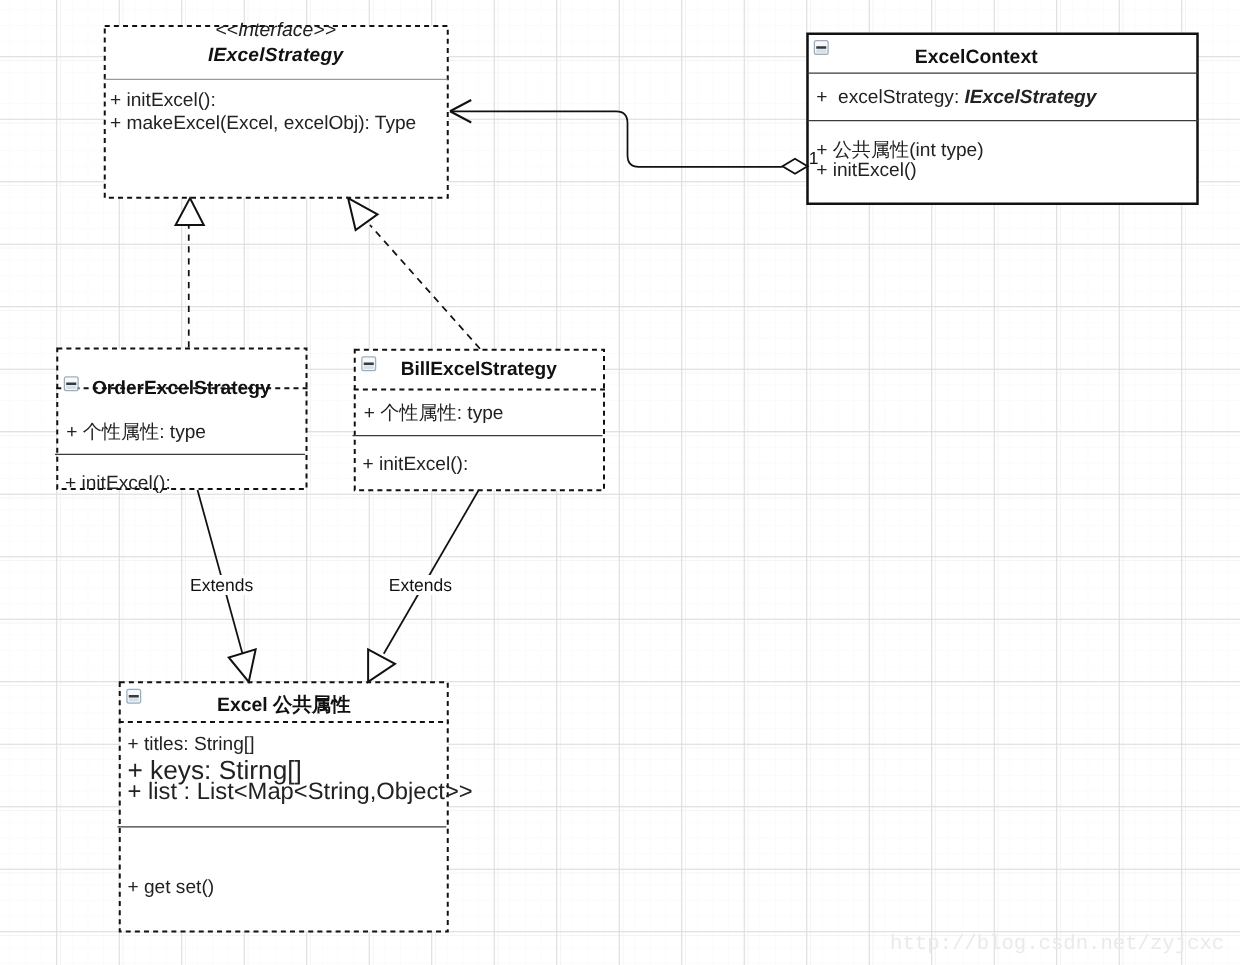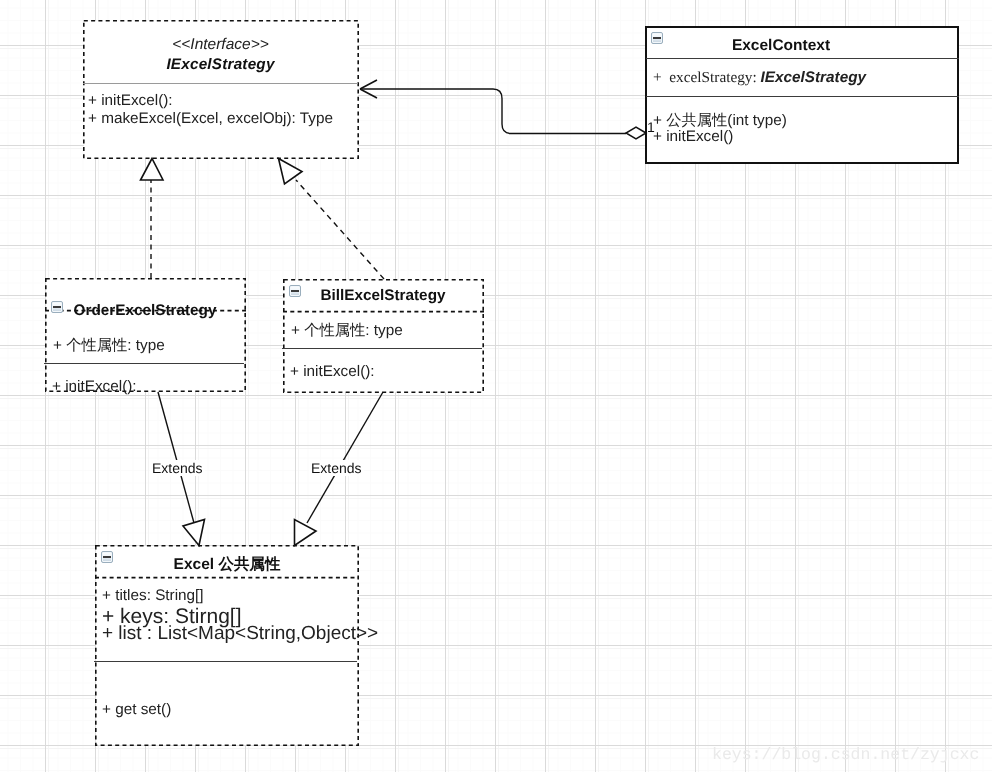--- a/index.html
+++ b/index.html
@@ -51,33 +51,33 @@
       <rect x="95.8" y="545.8" width="262.4" height="199.4"></rect>
     </g>
     <g fill="none" stroke="#111111" stroke-width="1.6" stroke-dasharray="4,3.3">
       <path d="M45,310.6 L246,310.6"></path>
       <path d="M283,311.6 L484,311.6"></path>
       <path d="M95,577.6 L359,577.6"></path>
     </g>
     <rect x="646" y="27" width="312" height="136" fill="#ffffff" stroke="#111111" stroke-width="2"></rect>
   </svg>
 
-  <div class="cbox dashed" style="left:83px;top:29px;width:276px;height:139px;">
+  <div class="cbox dashed" style="left:83px;top:9px;width:276px;height:139px;">
     <div class="stereo" style="left:0px;top:7px;width:275px;font-size:15.5px;">&lt;&lt;Interface&gt;&gt;</div>
     <div class="title" style="left:0px;top:27px;width:275px;font-size:15.3px;font-style:italic;letter-spacing:0.2px;">IExcelStrategy</div>
     <div class="sep-thin" style="left:0px;top:54px;width:275px;"></div>
     <div class="member" style="left:5px;top:63px;font-size:15.3px;">+ initExcel():</div>
     <div class="member" style="left:5px;top:81px;font-size:15.3px;">+ makeExcel(Excel, excelObj): Type</div>
   </div>
 
   <div class="cbox solid" style="left:645px;top:26px;width:315px;height:139px;">
     <span class="micon" style="left:6px;top:6px;"></span>
     <div class="title" style="left:1px;top:11px;width:270px;font-size:15.5px;">ExcelContext</div>
     <div class="sep-solid" style="left:1px;top:32px;width:313px;"></div>
-    <div class="member" style="left:8px;top:43px;font-size:15.3px;"><span style="white-space:pre;font-family:Liberation Serif, serif;">+  excelStrategy: </span><span style="font-weight:bold;font-style:italic;">IExcelStrategy</span></div>
+    <div class="member" style="left:8px;top:43px;font-size:15.3px;"><span style="white-space:pre;">+  excelStrategy: </span><span style="font-weight:bold;font-style:italic;">IExcelStrategy</span></div>
     <div class="sep-solid" style="left:1px;top:70px;width:313px;"></div>
     <div class="member" style="left:8px;top:84px;font-size:15.3px;">+ 公共属性(int type)</div>
     <div class="member" style="left:8px;top:102px;font-size:15.3px;">+ initExcel()</div>
   </div>
 
   <div class="cbox dashed" style="left:45px;top:294px;width:170px;height:114px;">
     <span class="micon" style="left:6px;top:7px;"></span>
     <div class="title" style="left:1px;top:8px;width:198px;font-size:15.3px;">OrderExcelStrategy</div>
     <div class="member" style="left:8px;top:41px;font-size:15.3px;">+ 个性属性: type</div>
     <div class="sep-solid" style="left:-1px;top:69px;width:200px;"></div>
@@ -120,14 +120,14 @@
       <path d="M626,133.5 L511,133.5 Q502,133.5 502,124 L502,98.5 Q502,89 493,89 L361,89"></path>
       <path d="M360,89 L377,80 M360,89 L377,98" stroke-width="1.6"></path>
       <path d="M646,133 L636,127 L626,133 L636,139 Z" fill="#fff" stroke-width="1.5"></path>
     </g>
     <text x="647" y="131.5" font-size="14" fill="#111" font-family="Liberation Sans, sans-serif">1</text>
   </svg>
 
   <div class="edge-label" style="left:150px;top:460px;font-size:14px;background:#fff;padding:0 2px;">Extends</div>
   <div class="edge-label" style="left:309px;top:460px;font-size:14px;background:#fff;padding:0 2px;">Extends</div>
 
-  <div class="watermark">keys://blog.csdn.net/zyjcxc</div>
+  <div class="watermark">http://blog.csdn.net/zyjcxc</div>
 </div>
 
 </body></html>

